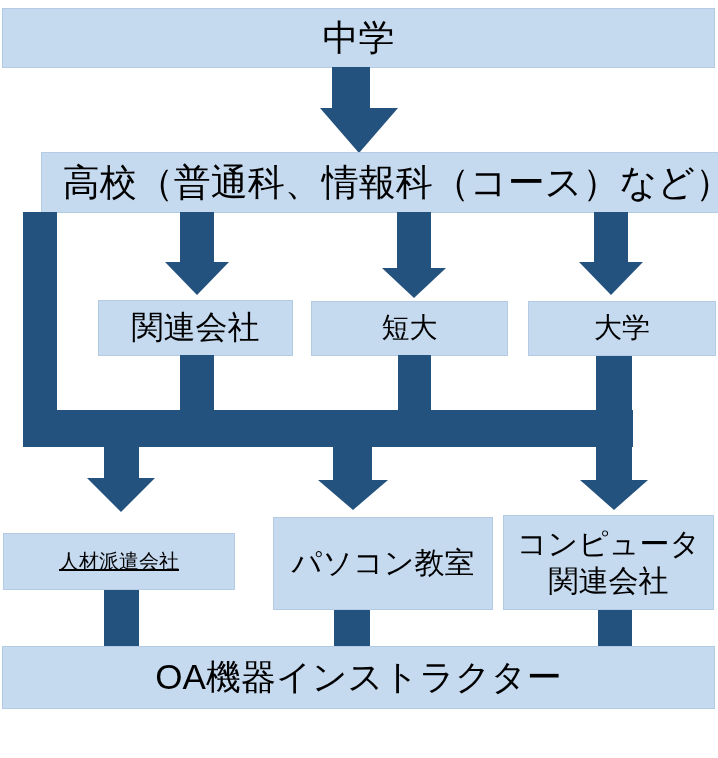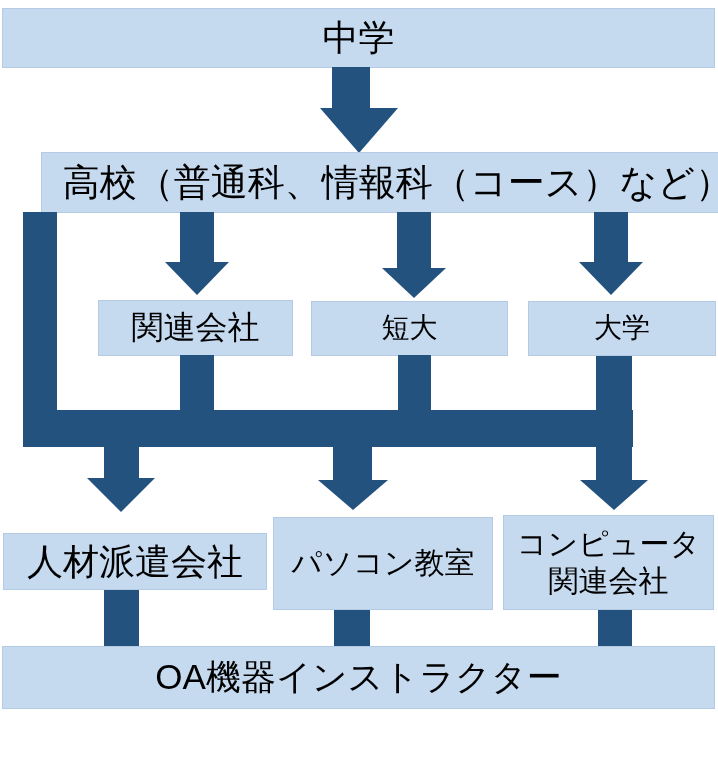--- a/index.html
+++ b/index.html
@@ -88,21 +88,21 @@
 
   <div class="shaft" style="left:104px;top:447px;width:35px;height:31px;"></div>
   <div class="tri" style="left:87px;top:478px;border-left-width:34px;border-right-width:34px;border-top-width:34px;"></div>
 
   <div class="shaft" style="left:333px;top:447px;width:39px;height:33px;"></div>
   <div class="tri" style="left:318px;top:480px;border-left-width:35px;border-right-width:35px;border-top-width:30px;"></div>
 
   <div class="shaft" style="left:596px;top:447px;width:36px;height:33px;"></div>
   <div class="tri" style="left:580px;top:480px;border-left-width:34px;border-right-width:34px;border-top-width:30px;"></div>
 
-  <div class="box" style="left:3px;top:533px;width:264px;height:57px;font-size:36px;">
+  <div class="box" style="left:3px;top:533px;width:232px;height:57px;font-size:20px;text-decoration:underline;">
     <span>人材派遣会社</span>
   </div>
   <div class="box" style="left:273px;top:517px;width:220px;height:93px;font-size:30px;">
     <span>パソコン教室</span>
   </div>
   <div class="box" style="left:503px;top:515px;width:211px;height:95px;font-size:30px;">
     <span>コンピュータ</span>
     <span>関連会社</span>
   </div>
 

